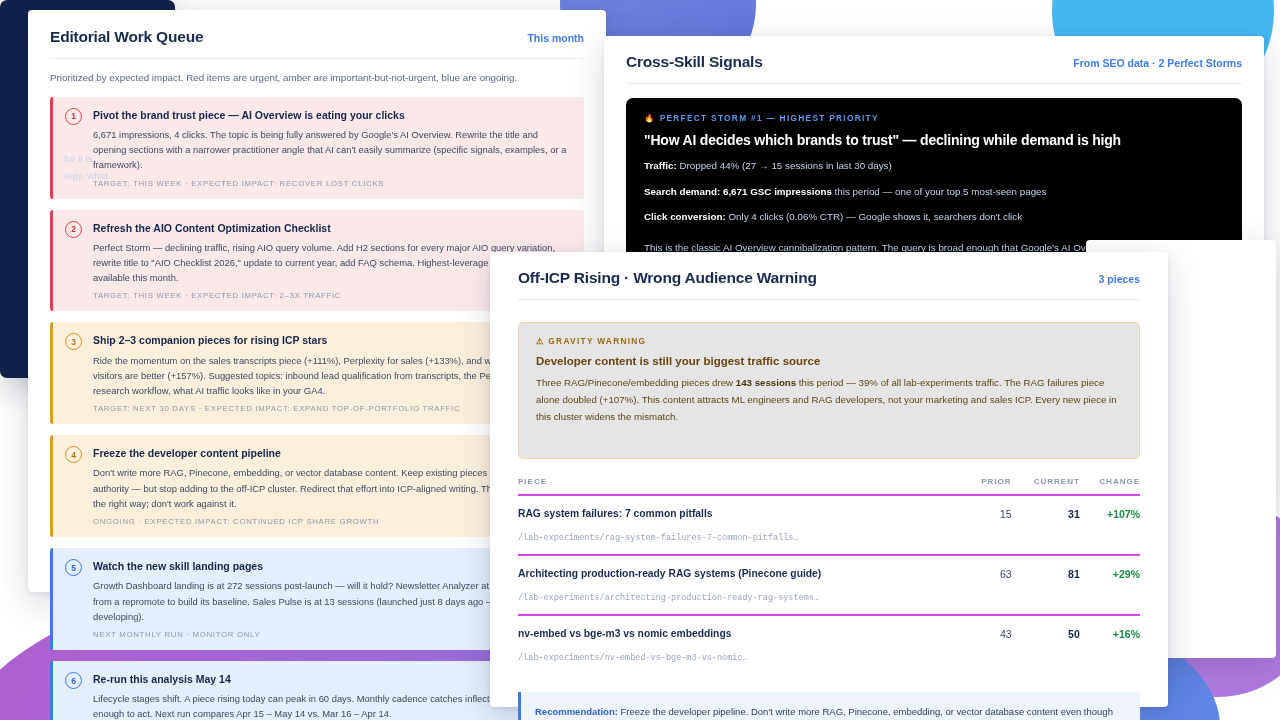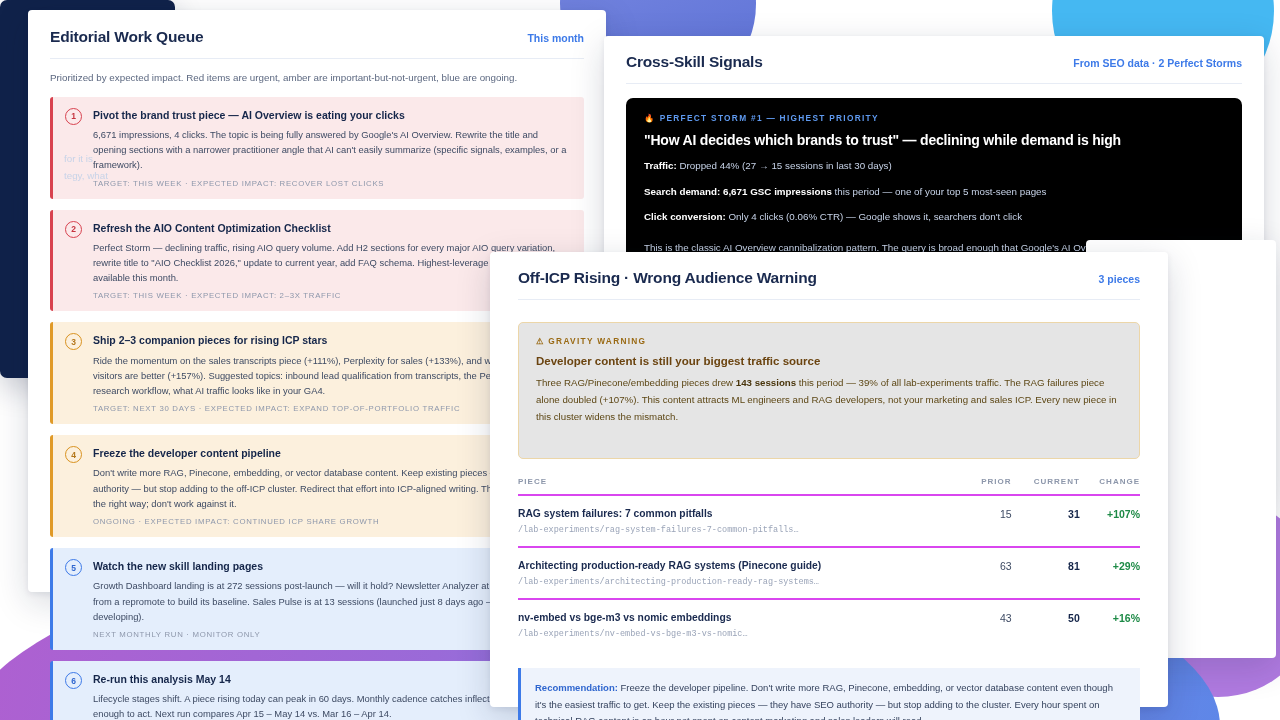--- a/index.html
+++ b/index.html
@@ -76,21 +76,21 @@
   .gravity-body { font-size:9.7px; color:#5d4715; line-height:1.75; margin-top:8px; }
   .gravity-body b { font-weight:700; color:#4a360d; }
 
   table.pieces { width:100%; border-collapse:collapse; margin-top:18px; }
   table.pieces th { font-size:8px; letter-spacing:1px; color:#8d97ab; font-weight:600;
                     text-transform:uppercase; text-align:right; padding:0 0 8px 0; }
   table.pieces th.left { text-align:left;margin-top:44px; }
   table.pieces tbody tr { border-top:2px solid #d946ef; }
   table.pieces td { padding:12px 0 11px 0; vertical-align:top; text-align:right; }
   .p-title { font-size:10.3px; font-weight:700; color:#1a2a4f; text-align:left; }
-  .p-url { font-size:8.5px; color:#9aa4b8; margin-top:6px; font-family:"Liberation Mono", monospace; text-align:left; }
+  .p-url { font-size:8.5px; color:#9aa4b8; margin-top:14px; font-family:"Liberation Mono", monospace; text-align:left; }
   .p-prior   { font-size:10.5px; color:#3d4a63; }
   .p-current { font-size:10.5px; color:#15264a; font-weight:700; }
   .p-change  { font-size:10.5px; color:#1d8a46; font-weight:700; }
 
   .reco { margin-top:18px; background:#eef3fc; border-left:3px solid #3d7ae8; padding:12px 16px 13px 14px;
           font-size:9.5px; line-height:1.75; color:#35435e; }
   .reco b { color:#2f66cf; font-weight:700; }
 </style>
 </head>
 <body>

